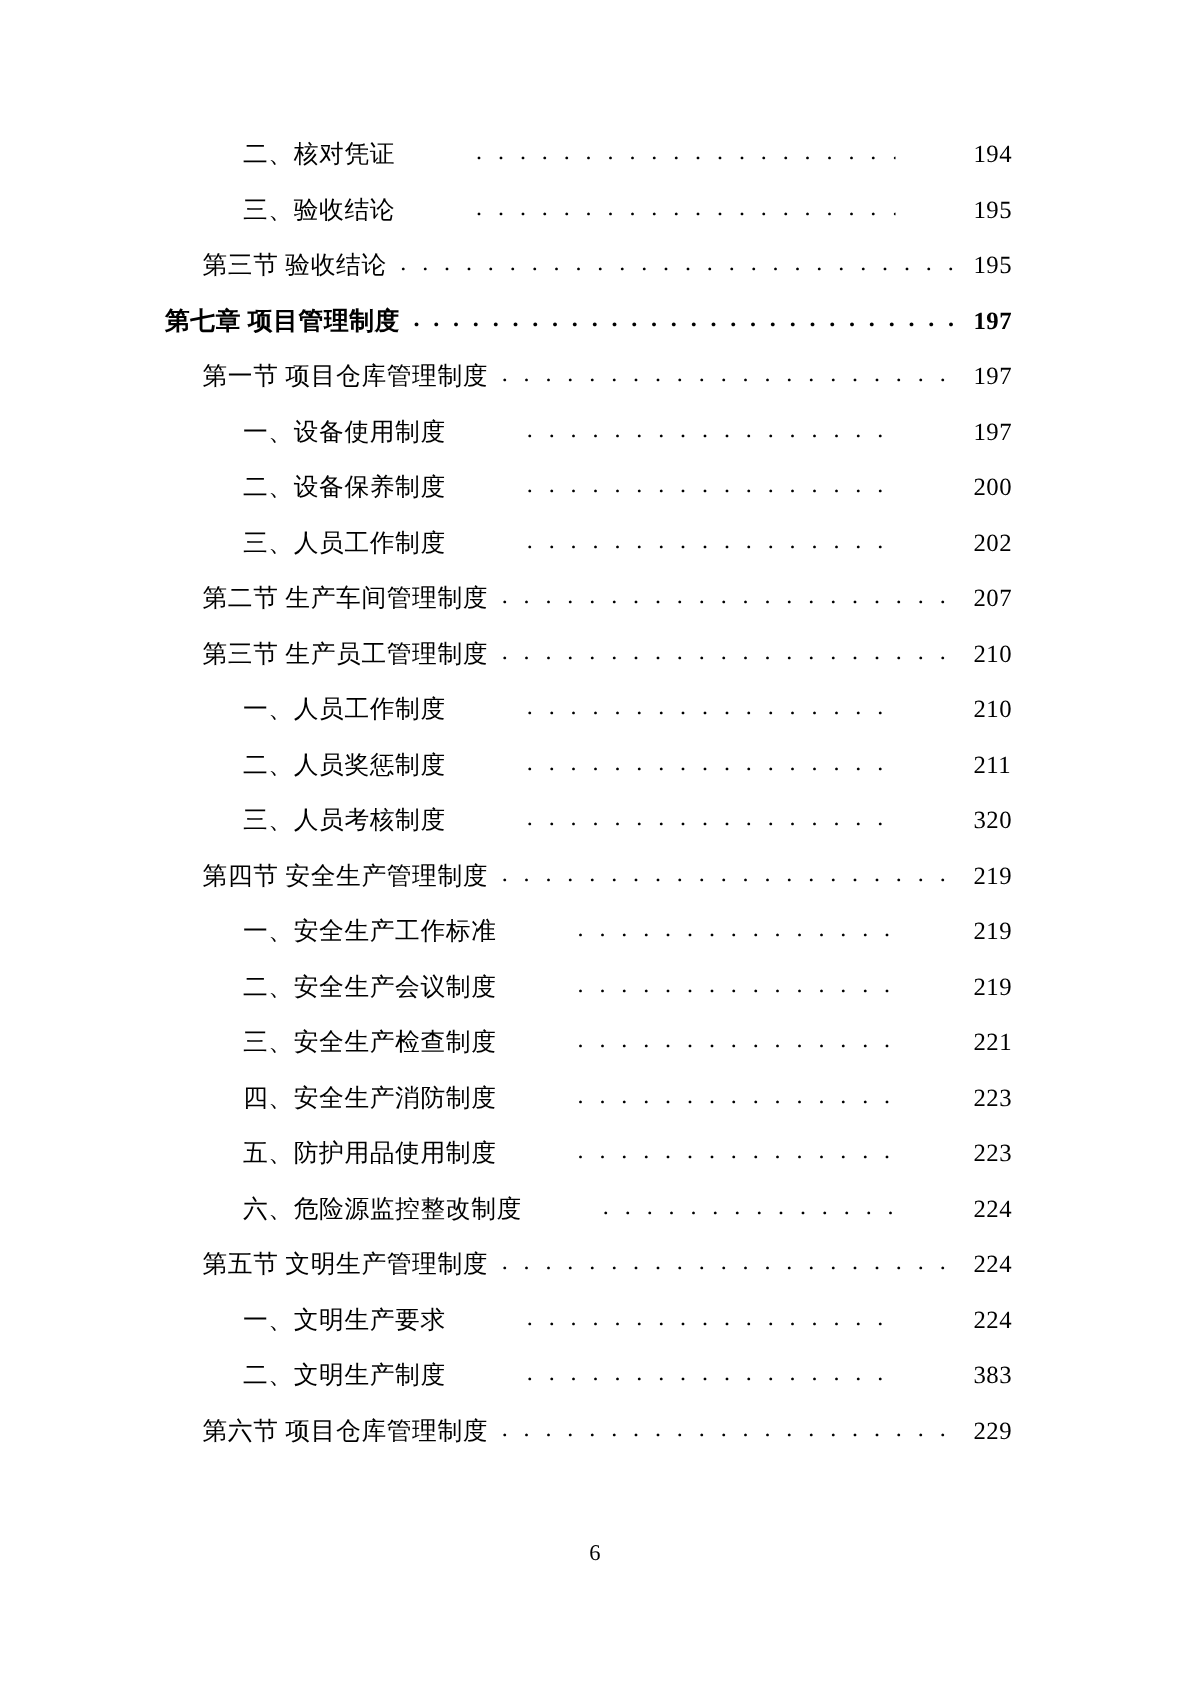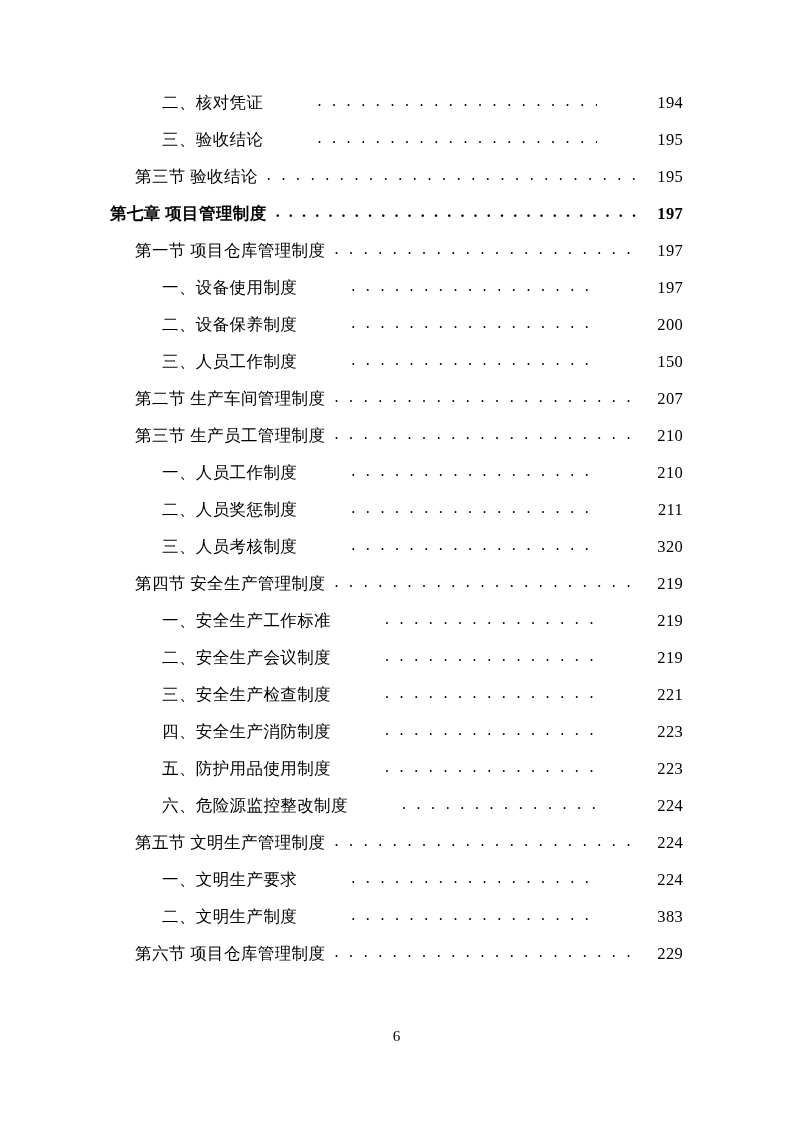--- a/index.html
+++ b/index.html
@@ -46,21 +46,21 @@
     white-space: nowrap;
     margin: 0 7px 0 9px;
     position: relative;
     top: -2px;
     font-size: 16px;
     letter-spacing: 3.3px;
     color: #000;
   }
   .toc-entry .page-num {
     flex: 0 0 auto;
-    text-align: right;
+    text-align: left;
     min-width: 34px;
     letter-spacing: 0.3px;
   }
   
   .lvl-chapter {
     font-weight: bold;
     padding-left: 0px;
   }
   .lvl-chapter .leader {
     font-weight: bold;
@@ -119,21 +119,21 @@
         <span class="page-num">197</span>
       </div>
       <div class="toc-entry lvl-item">
         <span class="label">二、设备保养制度</span>
         <span class="leader">. . . . . . . . . . . . . . . . . . . . . . . . . . . . . . . . . . . . . . . . . . . . . . . . . . . . . . . . . . . . . .</span>
         <span class="page-num">200</span>
       </div>
       <div class="toc-entry lvl-item">
         <span class="label">三、人员工作制度</span>
         <span class="leader">. . . . . . . . . . . . . . . . . . . . . . . . . . . . . . . . . . . . . . . . . . . . . . . . . . . . . . . . . . . . . .</span>
-        <span class="page-num">150</span>
+        <span class="page-num">202</span>
       </div>
       <div class="toc-entry lvl-section">
         <span class="label">第二节 生产车间管理制度</span>
         <span class="leader">. . . . . . . . . . . . . . . . . . . . . . . . . . . . . . . . . . . . . . . . . . . . . . . . . . . . . . . . . . . . . .</span>
         <span class="page-num">207</span>
       </div>
       <div class="toc-entry lvl-section">
         <span class="label">第三节 生产员工管理制度</span>
         <span class="leader">. . . . . . . . . . . . . . . . . . . . . . . . . . . . . . . . . . . . . . . . . . . . . . . . . . . . . . . . . . . . . .</span>
         <span class="page-num">210</span>

